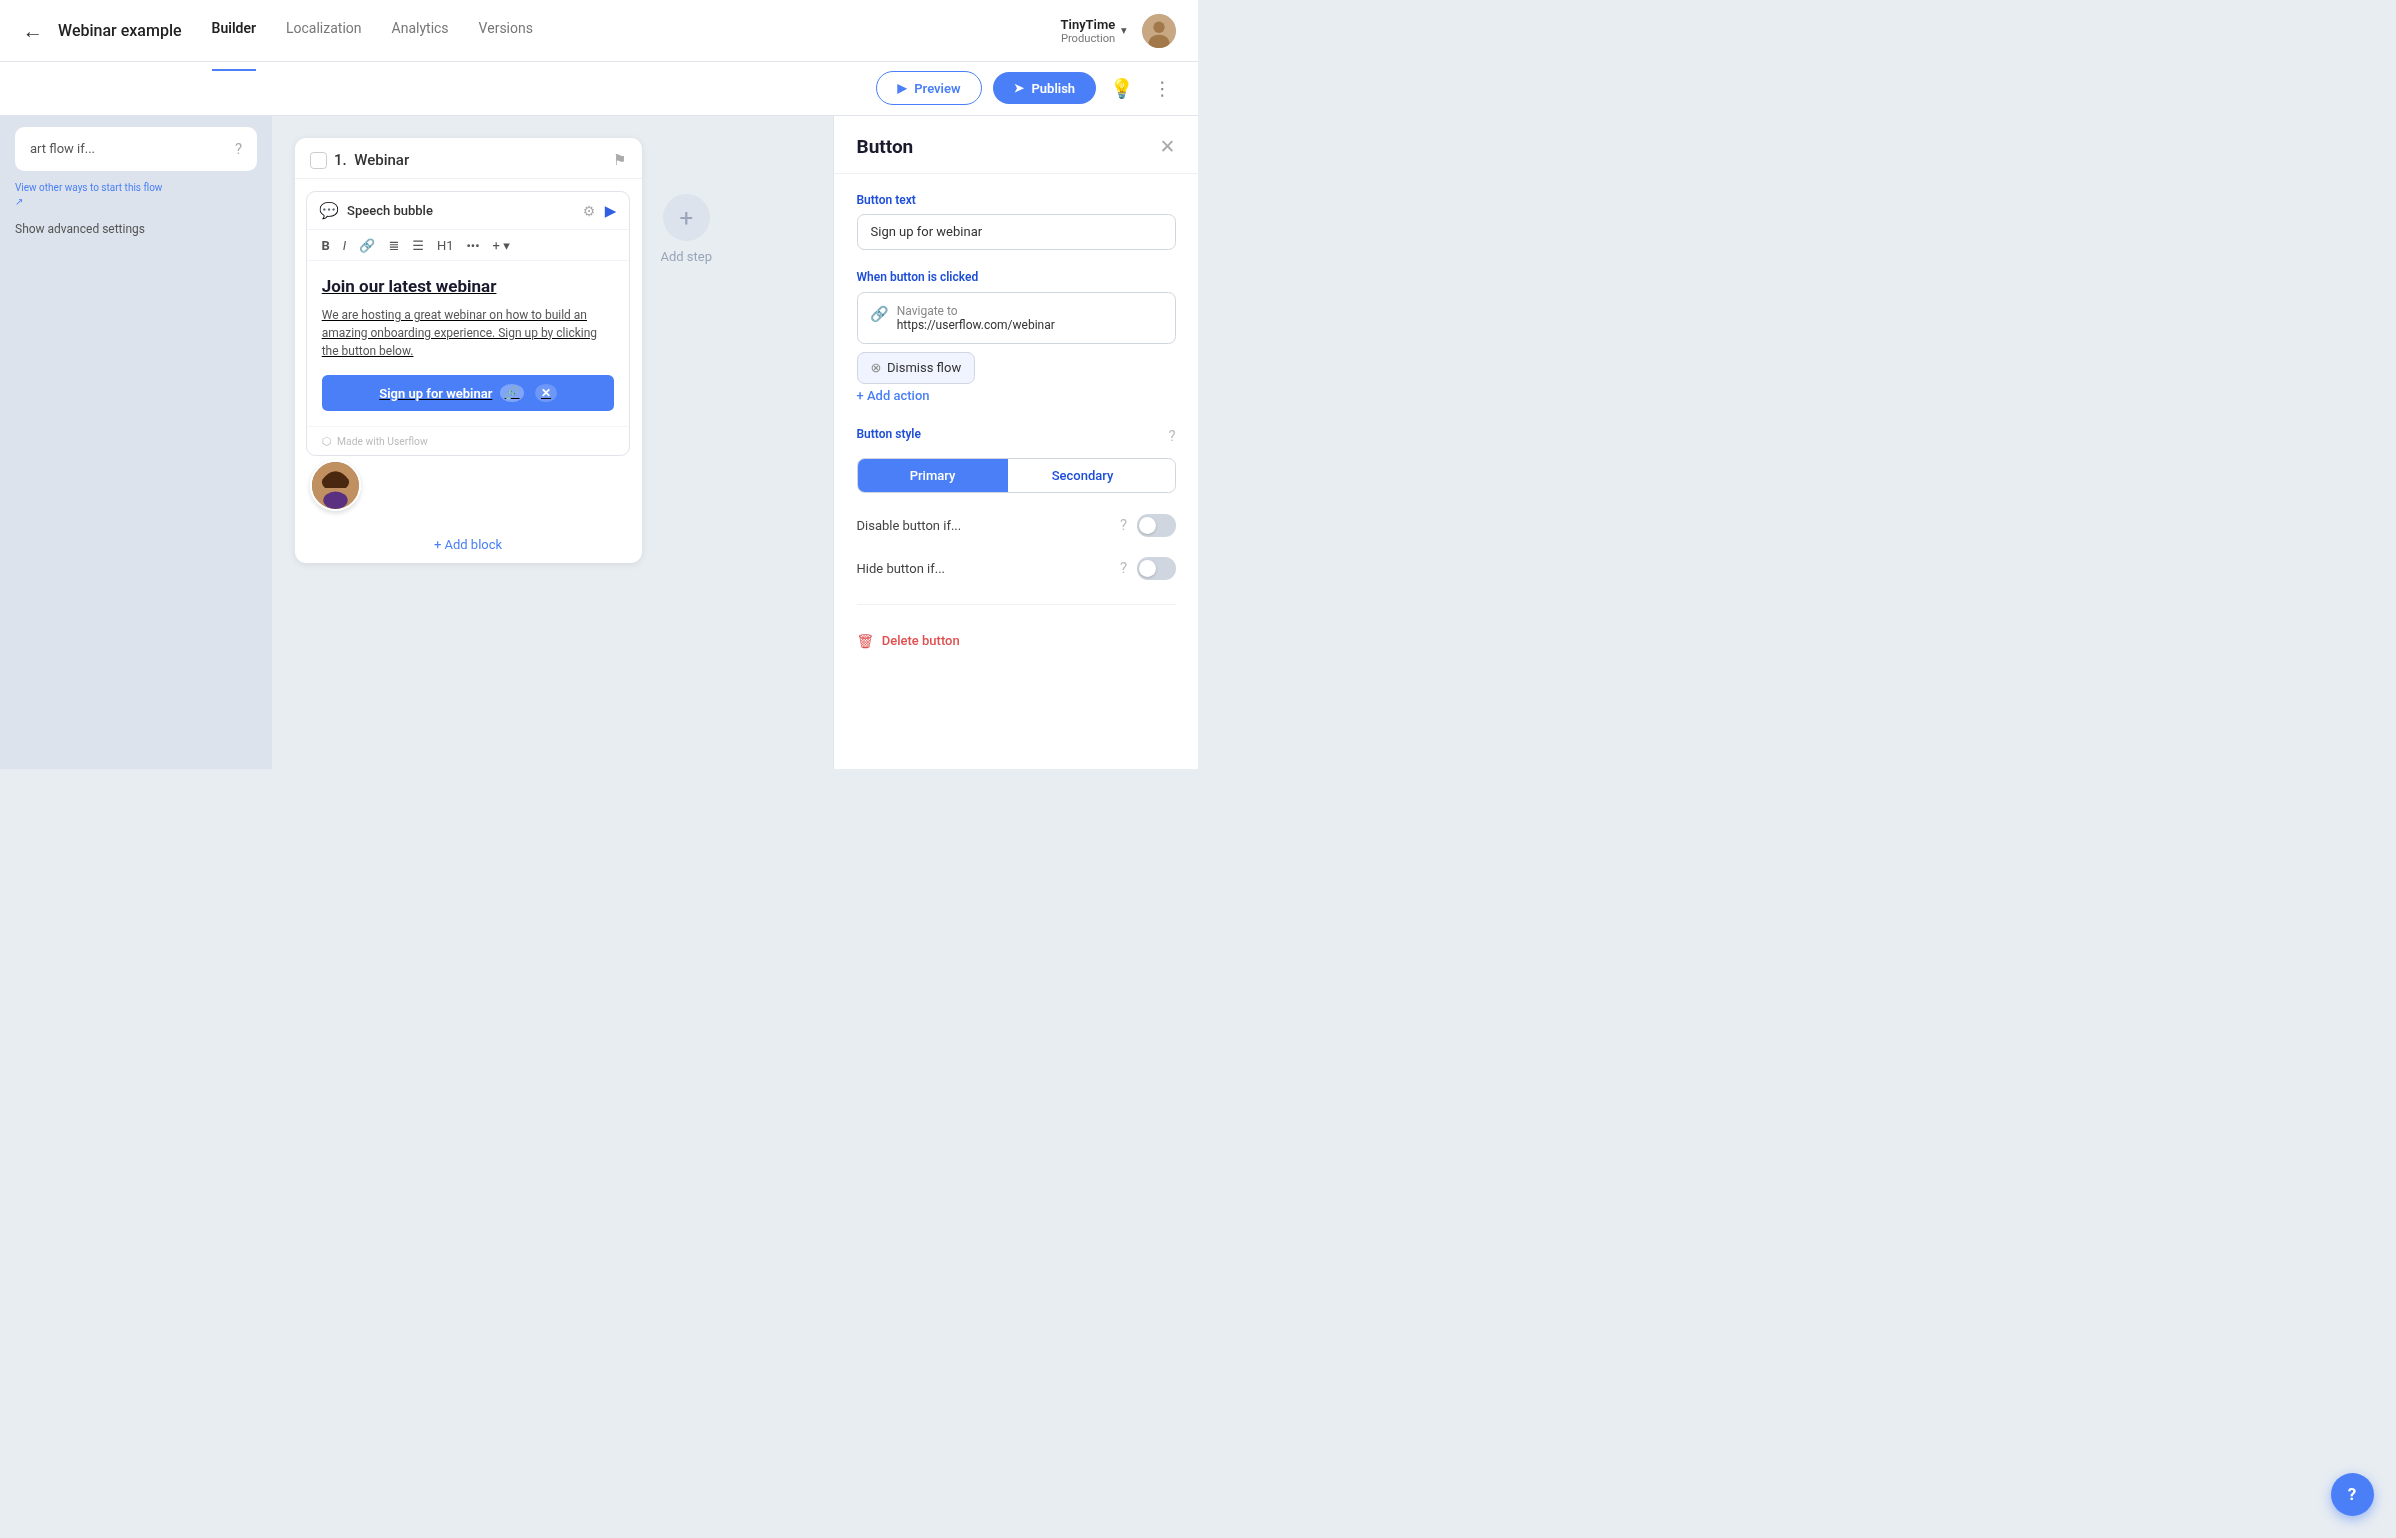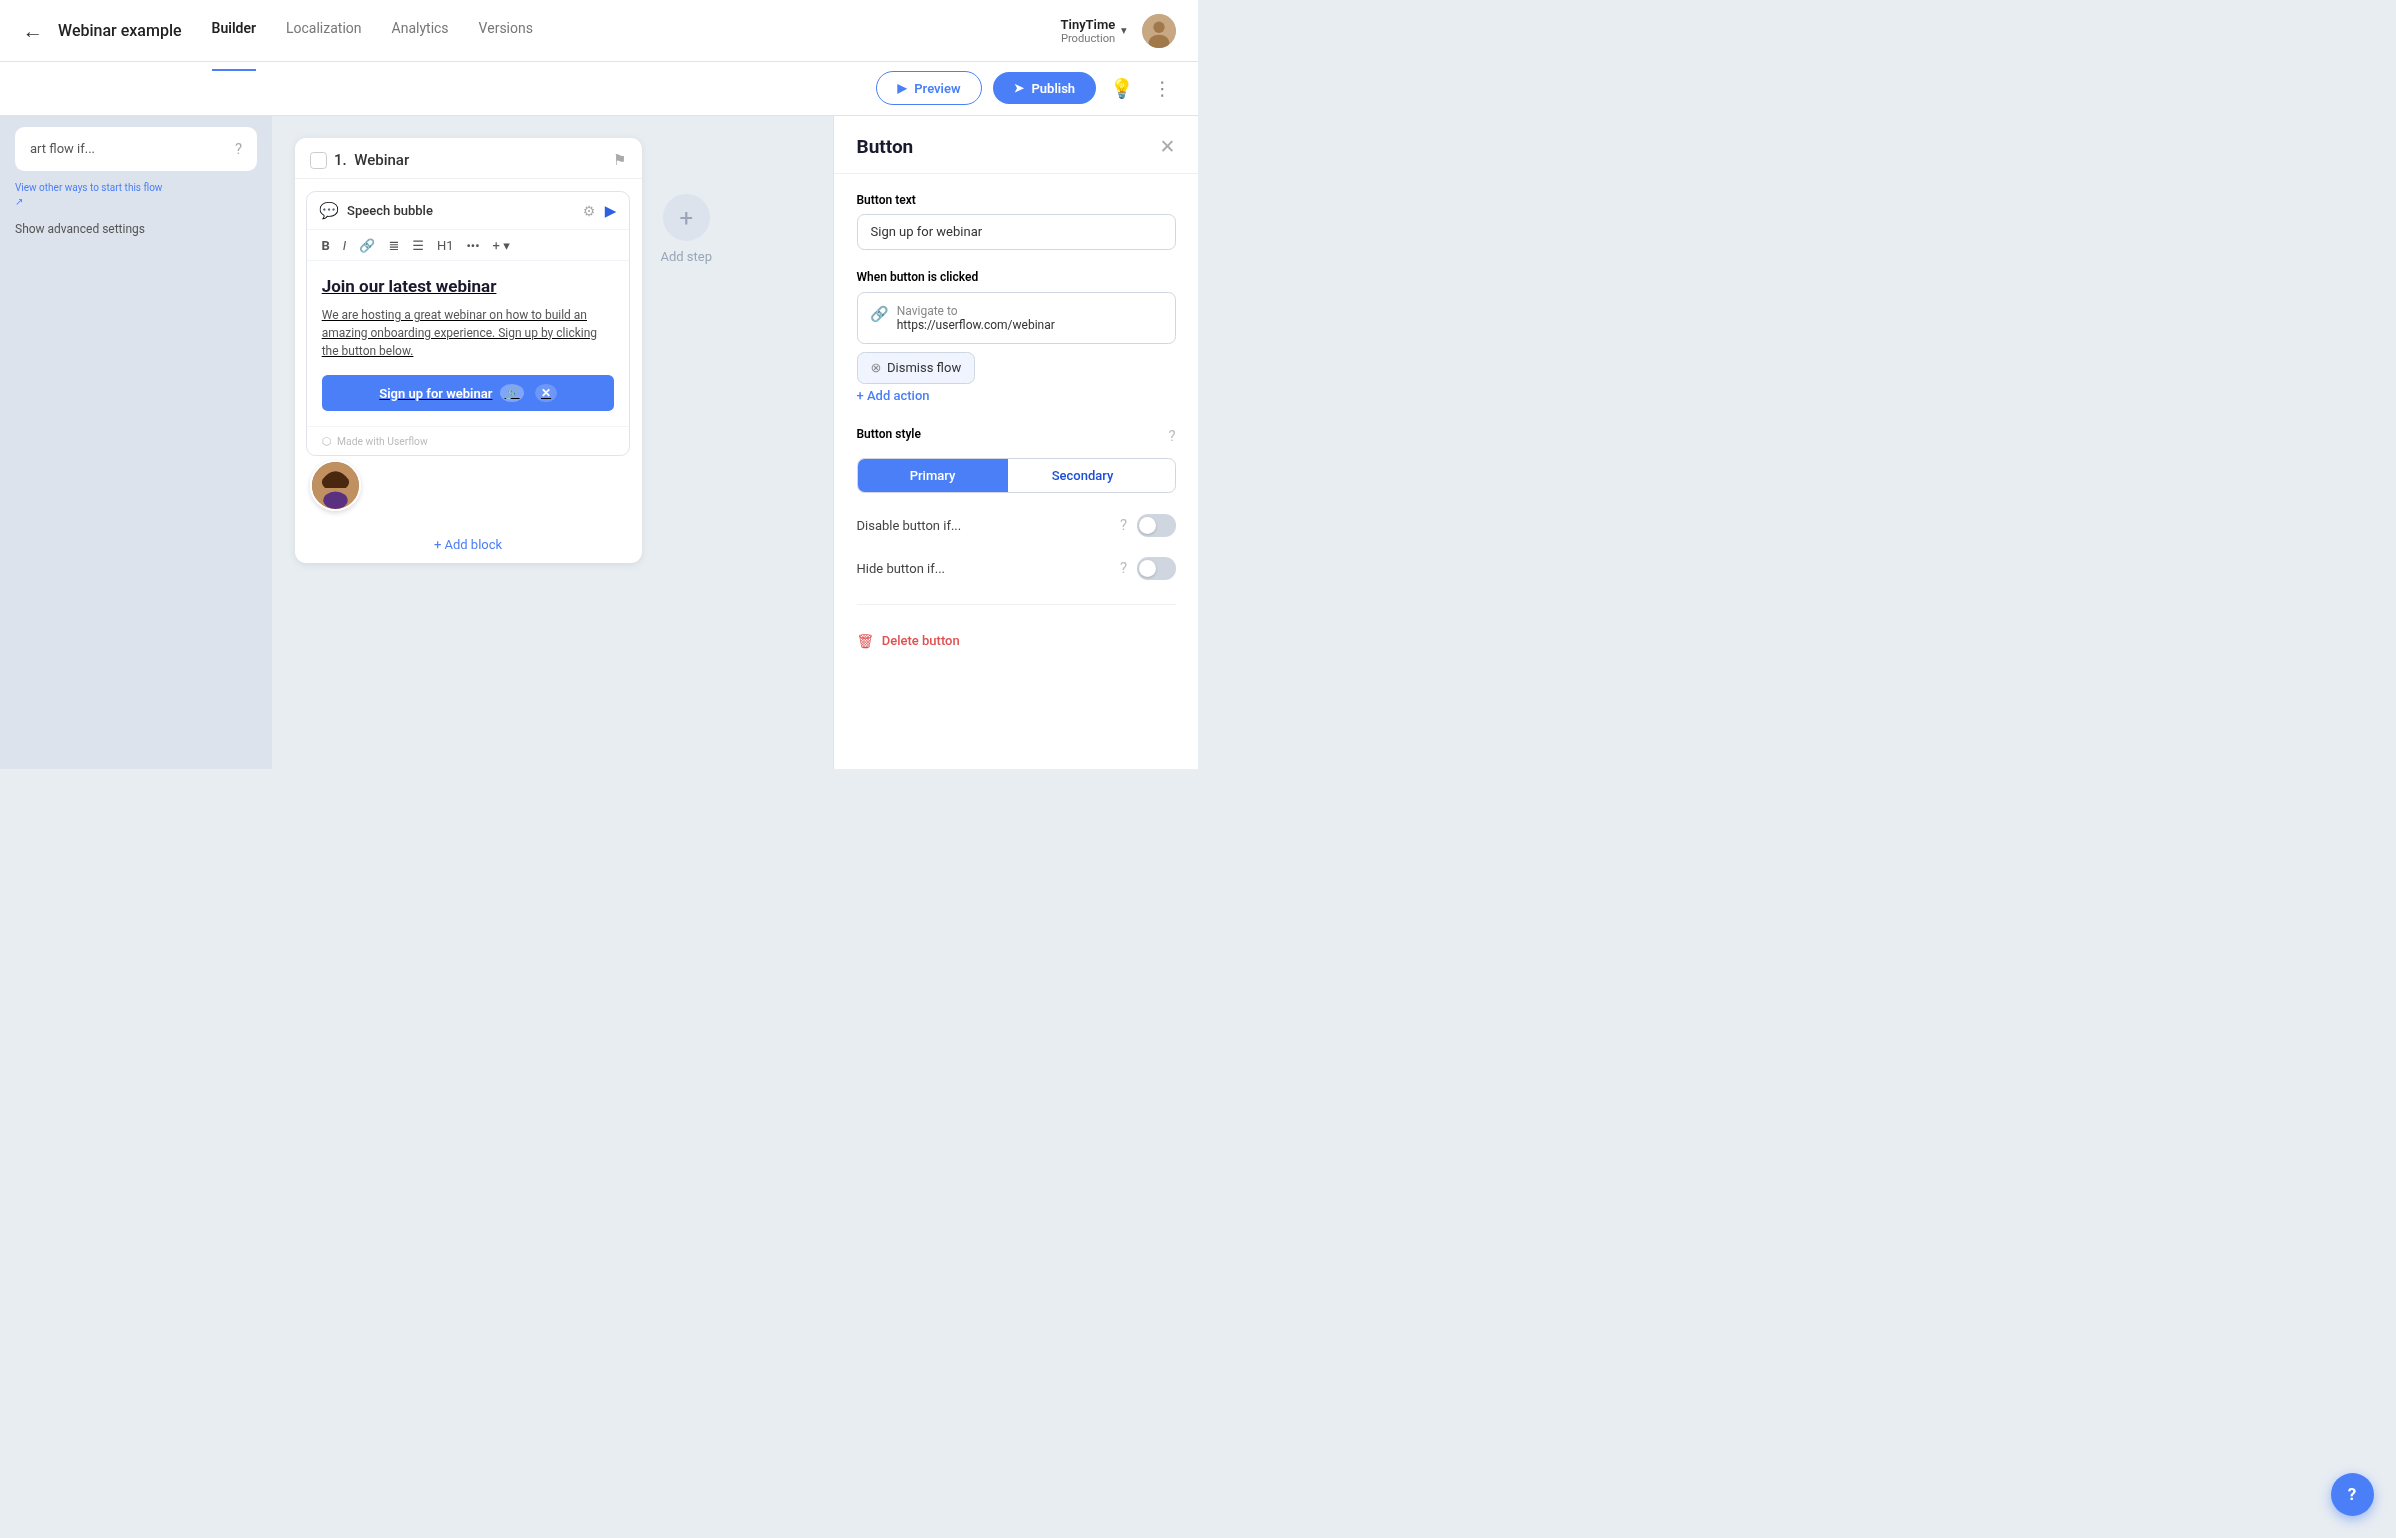--- a/index.html
+++ b/index.html
@@ -358,21 +358,21 @@
       display: flex;
       align-items: center;
       justify-content: space-between;
       padding: 19px 22.5px 15px;
       border-bottom: 0.9px solid #f0f0f0;
     }
     .panel-title { font-size: 19px; font-weight: 700; color: #1a1a2e; }
     .panel-close { font-size: 19px; color: #aaa; cursor: pointer; }
     .panel-body { padding: 19px 22.5px; display: flex; flex-direction: column; gap: 20.6px; }
 
-    .field-label { font-size: 12px; font-weight: 600; color: #000000; margin-bottom: 7.5px; }
+    .field-label { font-size: 12px; font-weight: 600; color: #1d4ed8; margin-bottom: 7.5px; }
     .field-input {
       width: 100%;
       padding: 9.4px 13px;
       border: 1.4px solid #d0d6df;
       border-radius: 7.5px;
       font-size: 13px;
       color: #333;
       outline: none;
     }
 

